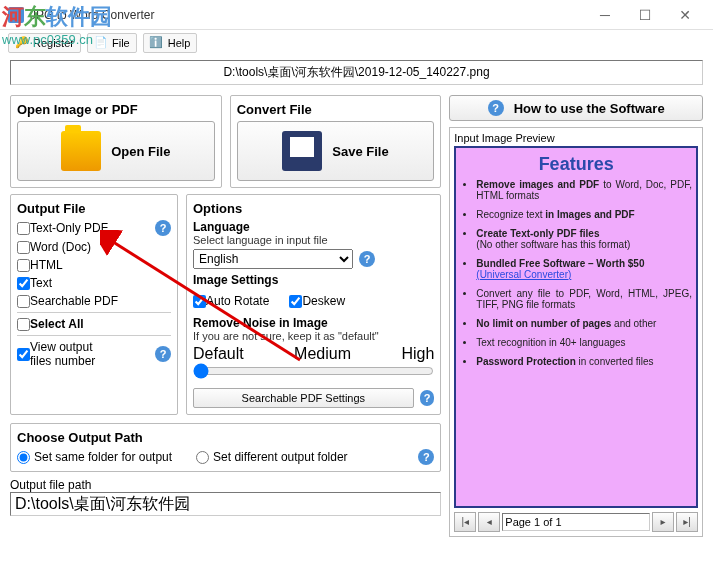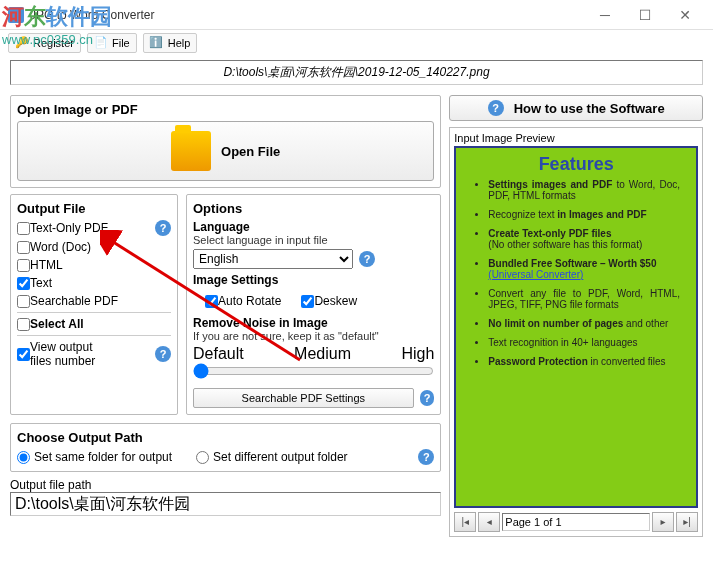--- a/index.html
+++ b/index.html
@@ -8,21 +8,21 @@
 .titlebar .ticon { width: 16px; height: 16px; background: #4a90d9; border-radius: 2px; margin-right: 6px; }
 .titlebar .title { flex: 1; font-size: 12px; color: #333; }
 .titlebar .winbtn { width: 40px; height: 28px; text-align: center; line-height: 28px; font-size: 14px; color: #666; }
 .watermark { position: absolute; top: 2px; left: 2px; z-index: 100; pointer-events: none; }
 .watermark .wm1 { font-size: 22px; font-weight: bold; color: #888; }
 .watermark .wm1 .r { color: #d44; } .watermark .wm1 .g { color: #5a5; } .watermark .wm1 .b { color: #59d; }
 .watermark .wm2 { font-size: 13px; color: #3a9; }
 .menubar { height: 26px; display: flex; align-items: center; padding: 2px 8px; gap: 6px; }
 .mitem { display: flex; align-items: center; gap: 4px; padding: 2px 6px; border: 1px solid #ccc; border-radius: 2px; background: #f8f8f8; font-size: 11px; }
 .mitem .mi { width: 14px; height: 14px; display: inline-block; }
-.pathbar { margin: 4px 10px; font-style: italic; }
+.pathbar { margin: 4px 10px; }
 .pathbox { border: 1px inset #ccc; background: #fff; padding: 3px 6px; text-align: center; font-size: 12px; }
 .main { display: flex; padding: 6px 10px 4px; gap: 8px; }
 .left { width: 476px; }
 .right { width: 280px; }
 .group { border: 1px solid #bbb; border-radius: 2px; padding: 6px; margin-bottom: 6px; position: relative; }
 .gtitle { font-weight: bold; font-size: 13px; margin-bottom: 4px; }
 .toprow { display: flex; gap: 8px; }
 .bigbtn { flex: 1; border: 1px solid #aaa; border-radius: 3px; background: linear-gradient(#fdfdfd,#ececec); height: 60px; display: flex; align-items: center; justify-content: center; gap: 10px; font-size: 13px; font-weight: bold; }
 .bigbtn .bi { width: 40px; height: 40px; }
 .openico { background: linear-gradient(#fc0,#e90); border-radius: 3px; position: relative; }
@@ -34,33 +34,33 @@
 .options { flex: 1; }
 .chk { display: flex; align-items: center; margin: 4px 0; font-size: 12px; }
 .chk input { width: 13px; height: 13px; }
 .chk .help { margin-left: auto; }
 .help { width: 16px; height: 16px; background: #4a90d9; border-radius: 8px; color: #fff; font-size: 11px; font-weight: bold; text-align: center; line-height: 16px; display: inline-block; }
 .sep { border-top: 1px solid #ccc; margin: 4px 0; }
 .subtitle { font-weight: bold; font-size: 12px; margin-top: 4px; }
 .subdesc { font-size: 11px; color: #333; margin-bottom: 3px; }
 select { width: 160px; font-size: 12px; padding: 1px; }
 .selrow { display: flex; align-items: center; gap: 6px; }
-.chk2 { display: flex; gap: 20px; margin: 3px 12px; }
+.chk2 { display: flex; gap: 20px; margin: 3px 0; }
 .slabels { display: flex; justify-content: space-between; font-size: 16px; }
 .slider { width: 100%; }
 .sbtn { width: 100%; padding: 3px; font-size: 11px; border: 1px solid #aaa; background: linear-gradient(#fdfdfd,#ececec); border-radius: 2px; }
 .choose { margin-top: 2px; }
 .radiorow { display: flex; gap: 24px; align-items: center; font-size: 12px; margin-top: 2px; }
 .radiorow label { display: flex; align-items: center; gap: 4px; }
 .outpath { margin-top: 4px; }
 .outpath input { width: 100%; font-size: 16px; padding: 2px 4px; border: 1px inset #ccc; }
 .howto { border: 1px solid #aaa; border-radius: 3px; background: linear-gradient(#fdfdfd,#ececec); padding: 4px; display: flex; align-items: center; gap: 10px; font-weight: bold; font-size: 13px; justify-content: center; margin-bottom: 6px; }
 .preview { border: 1px solid #bbb; padding: 4px; height: 410px; display: flex; flex-direction: column; }
 .ptitle { font-size: 11px; margin-bottom: 2px; }
-.pframe { flex: 1; border: 2px solid #2a3a8a; background: #84cc16; padding: 6px 16px; overflow: hidden; font-family: Verdana, sans-serif; }
+.pframe { flex: 1; border: 2px solid #2a3a8a; background: #f0abfc; padding: 6px 4px; overflow: hidden; font-family: Verdana, sans-serif; }
 .feat { color: #2a4aaa; font-size: 18px; font-weight: bold; text-align: center; margin-bottom: 4px; }
 .pframe ul { list-style: disc; padding-left: 16px; }
 .pframe li { font-size: 10px; color: #222; margin-bottom: 8px; text-align: justify; }
 .pframe li b { font-weight: bold; }
 .pframe a { color: #2a4ae0; text-decoration: underline; }
 .pager { display: flex; align-items: center; gap: 2px; margin-top: 4px; }
 .pager .pb { width: 22px; height: 20px; border: 1px solid #aaa; background: linear-gradient(#fdfdfd,#e0e0e0); text-align: center; line-height: 18px; font-size: 10px; color: #555; }
 .pager .pt { flex: 1; border: 1px inset #ccc; text-align: left; font-size: 11px; padding: 2px; }
 .arrow { position: absolute; top: 230px; left: 100px; z-index: 50; pointer-events: none; }
 </style>
@@ -102,20 +102,27 @@
 <div class="main">
   <div class="left">
     <div class="toprow">
       <div class="group" style="flex:1">
         <div class="gtitle">Open Image or PDF</div>
         <div class="bigbtn">
           <div class="bi openico"></div>
           <span>Open File</span>
         </div>
       </div>
+      <div class="group" style="flex:1">
+        <div class="gtitle">Convert File</div>
+        <div class="bigbtn">
+          <div class="bi saveico"></div>
+          <span>Save File</span>
+        </div>
+      </div>
     </div>
 
     <div class="row2">
       <div class="group outfile">
         <div class="gtitle">Output File</div>
         <label class="chk">
             <input type="checkbox" style="">
             <span>Text-Only PDF</span>
             <span class="help">?</span>
           </label>
@@ -207,21 +214,21 @@
   <div class="right">
     <div class="howto">
       <span class="help">?</span>
       <span>How to use the Software</span>
     </div>
     <div class="preview">
       <div class="ptitle">Input Image Preview</div>
       <div class="pframe">
         <div class="feat">Features</div>
         <ul>
-          <li><b>Settings images and PDF</b><span> to Word, Doc, PDF, HTML formats</span></li>
+          <li><b>Remove images and PDF</b><span> to Word, Doc, PDF, HTML formats</span></li>
           <li><span>Recognize text </span><b>in Images and PDF</b></li>
           <li><b>Create Text-only PDF files</b><br><span>(No other software has this format)</span></li>
           <li><b>Bundled Free Software – Worth $50</b><br><a href="#">(Universal Converter)</a></li>
           <li>Convert any file to PDF, Word, HTML, JPEG, TIFF, PNG file formats</li>
           <li><b>No limit on number of pages</b><span> and other</span></li>
           <li>Text recognition in 40+ languages</li>
           <li><b>Password Protection</b><span> in converted files</span></li>
         </ul>
       </div>
       <div class="pager">

